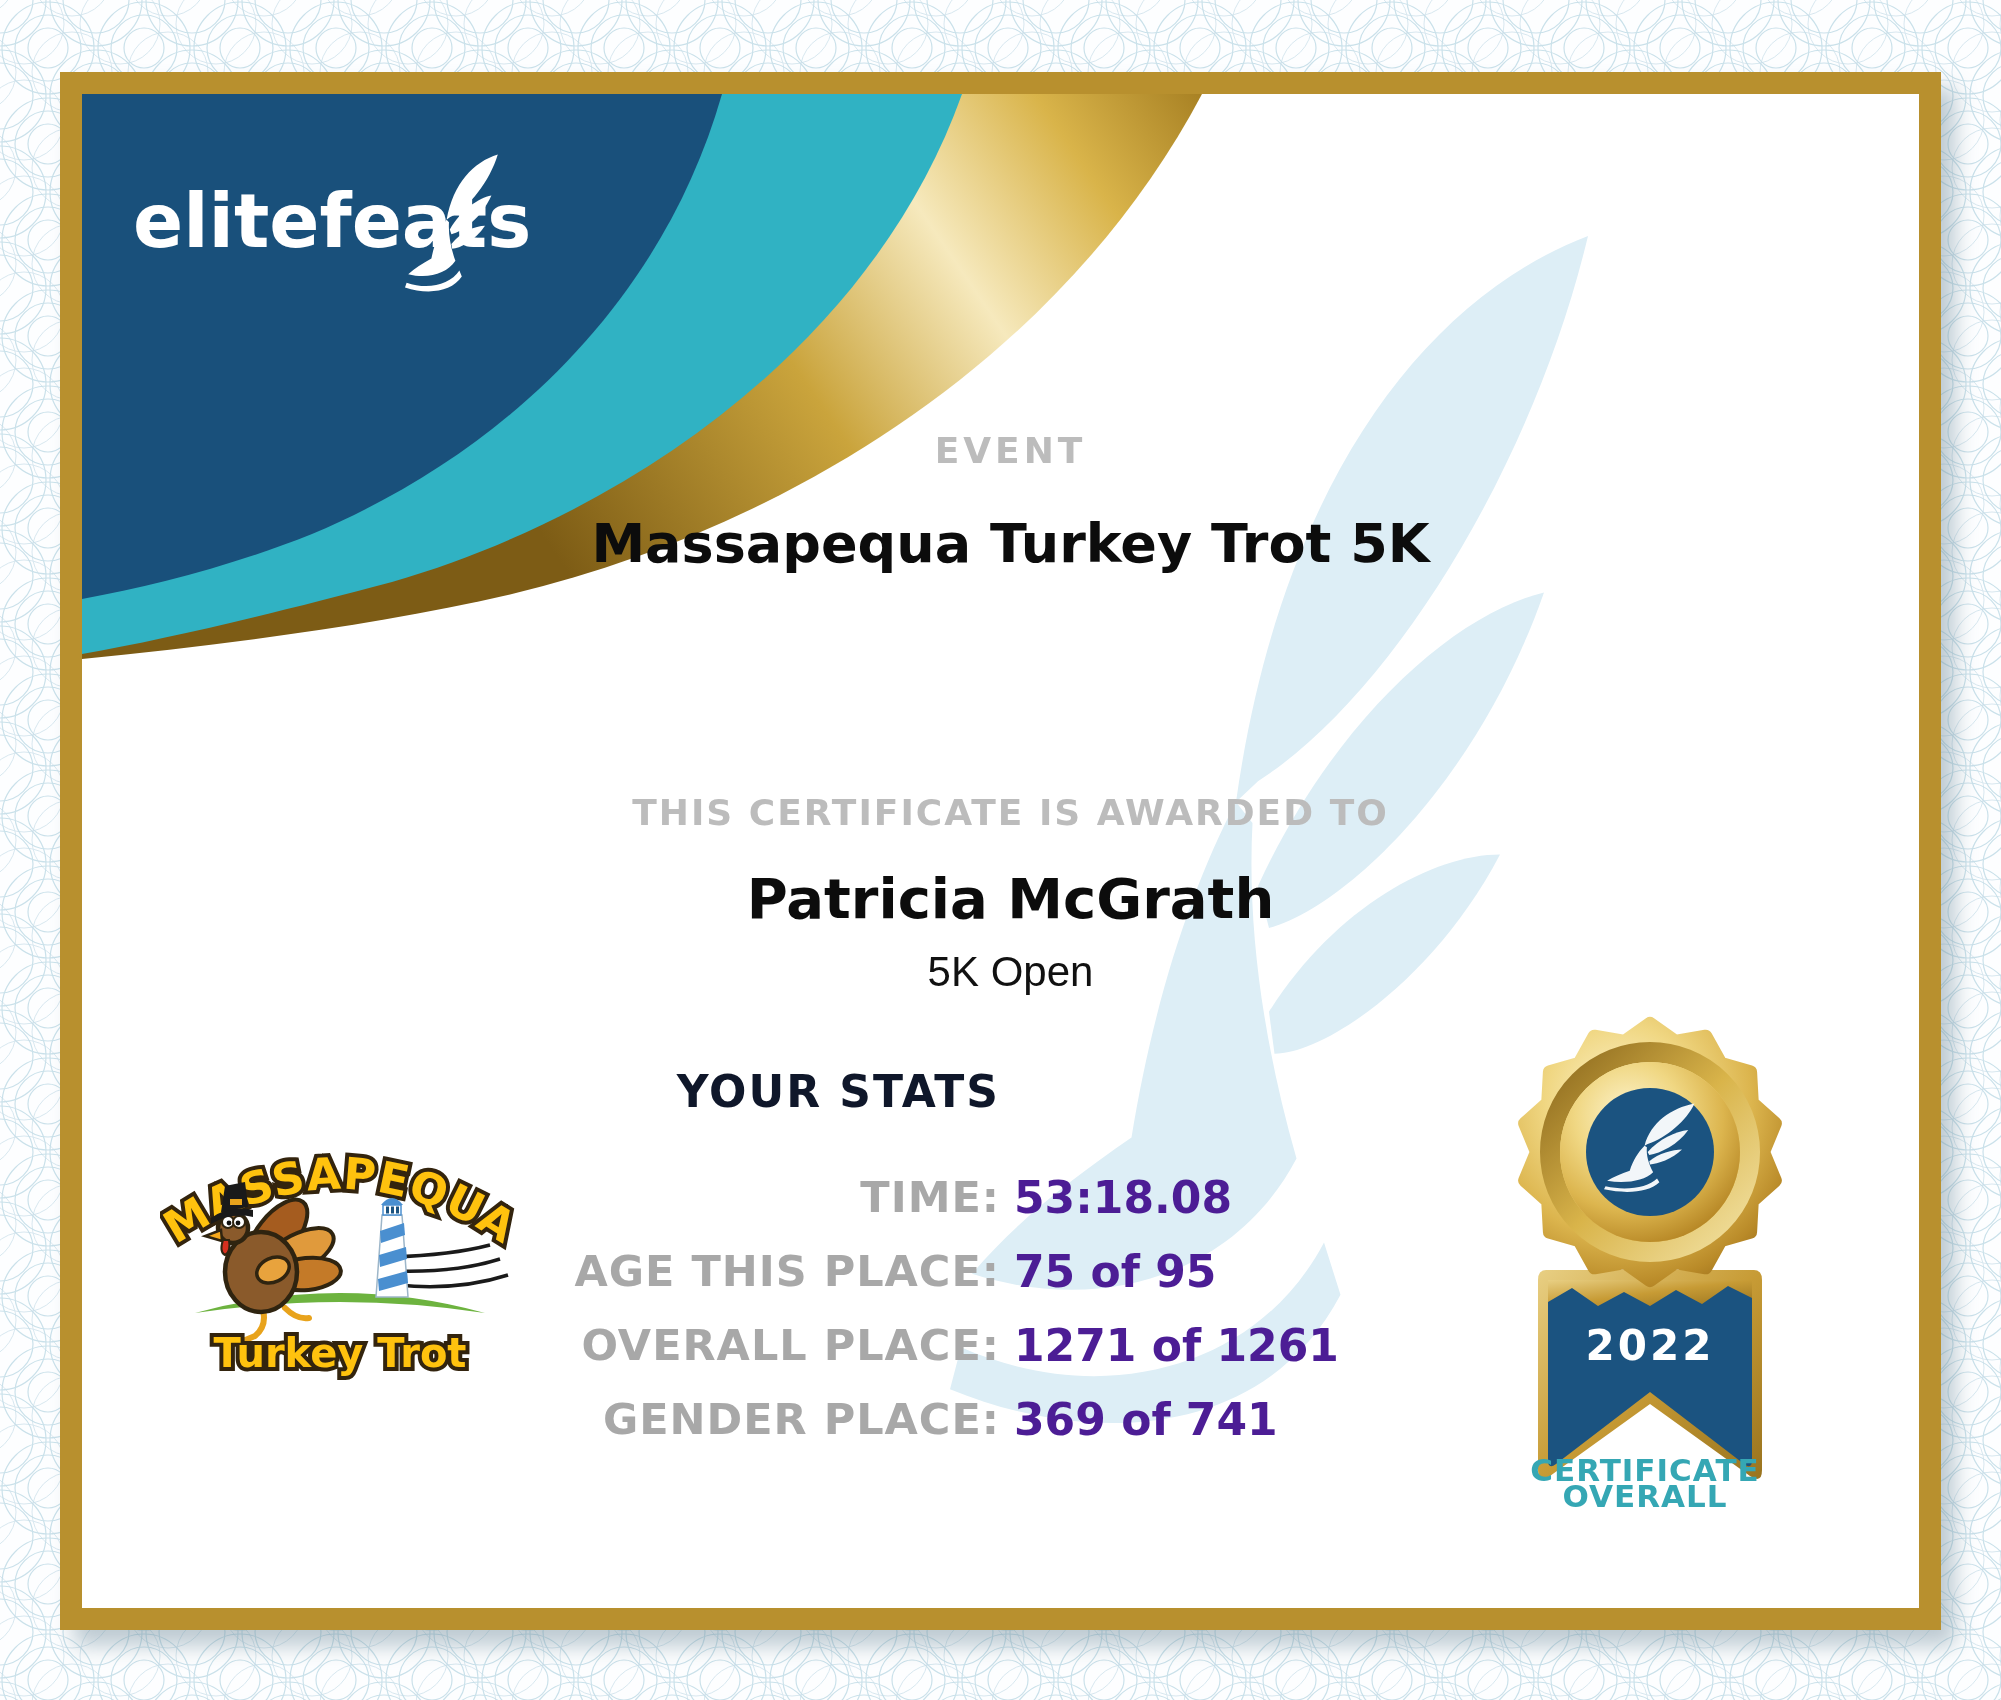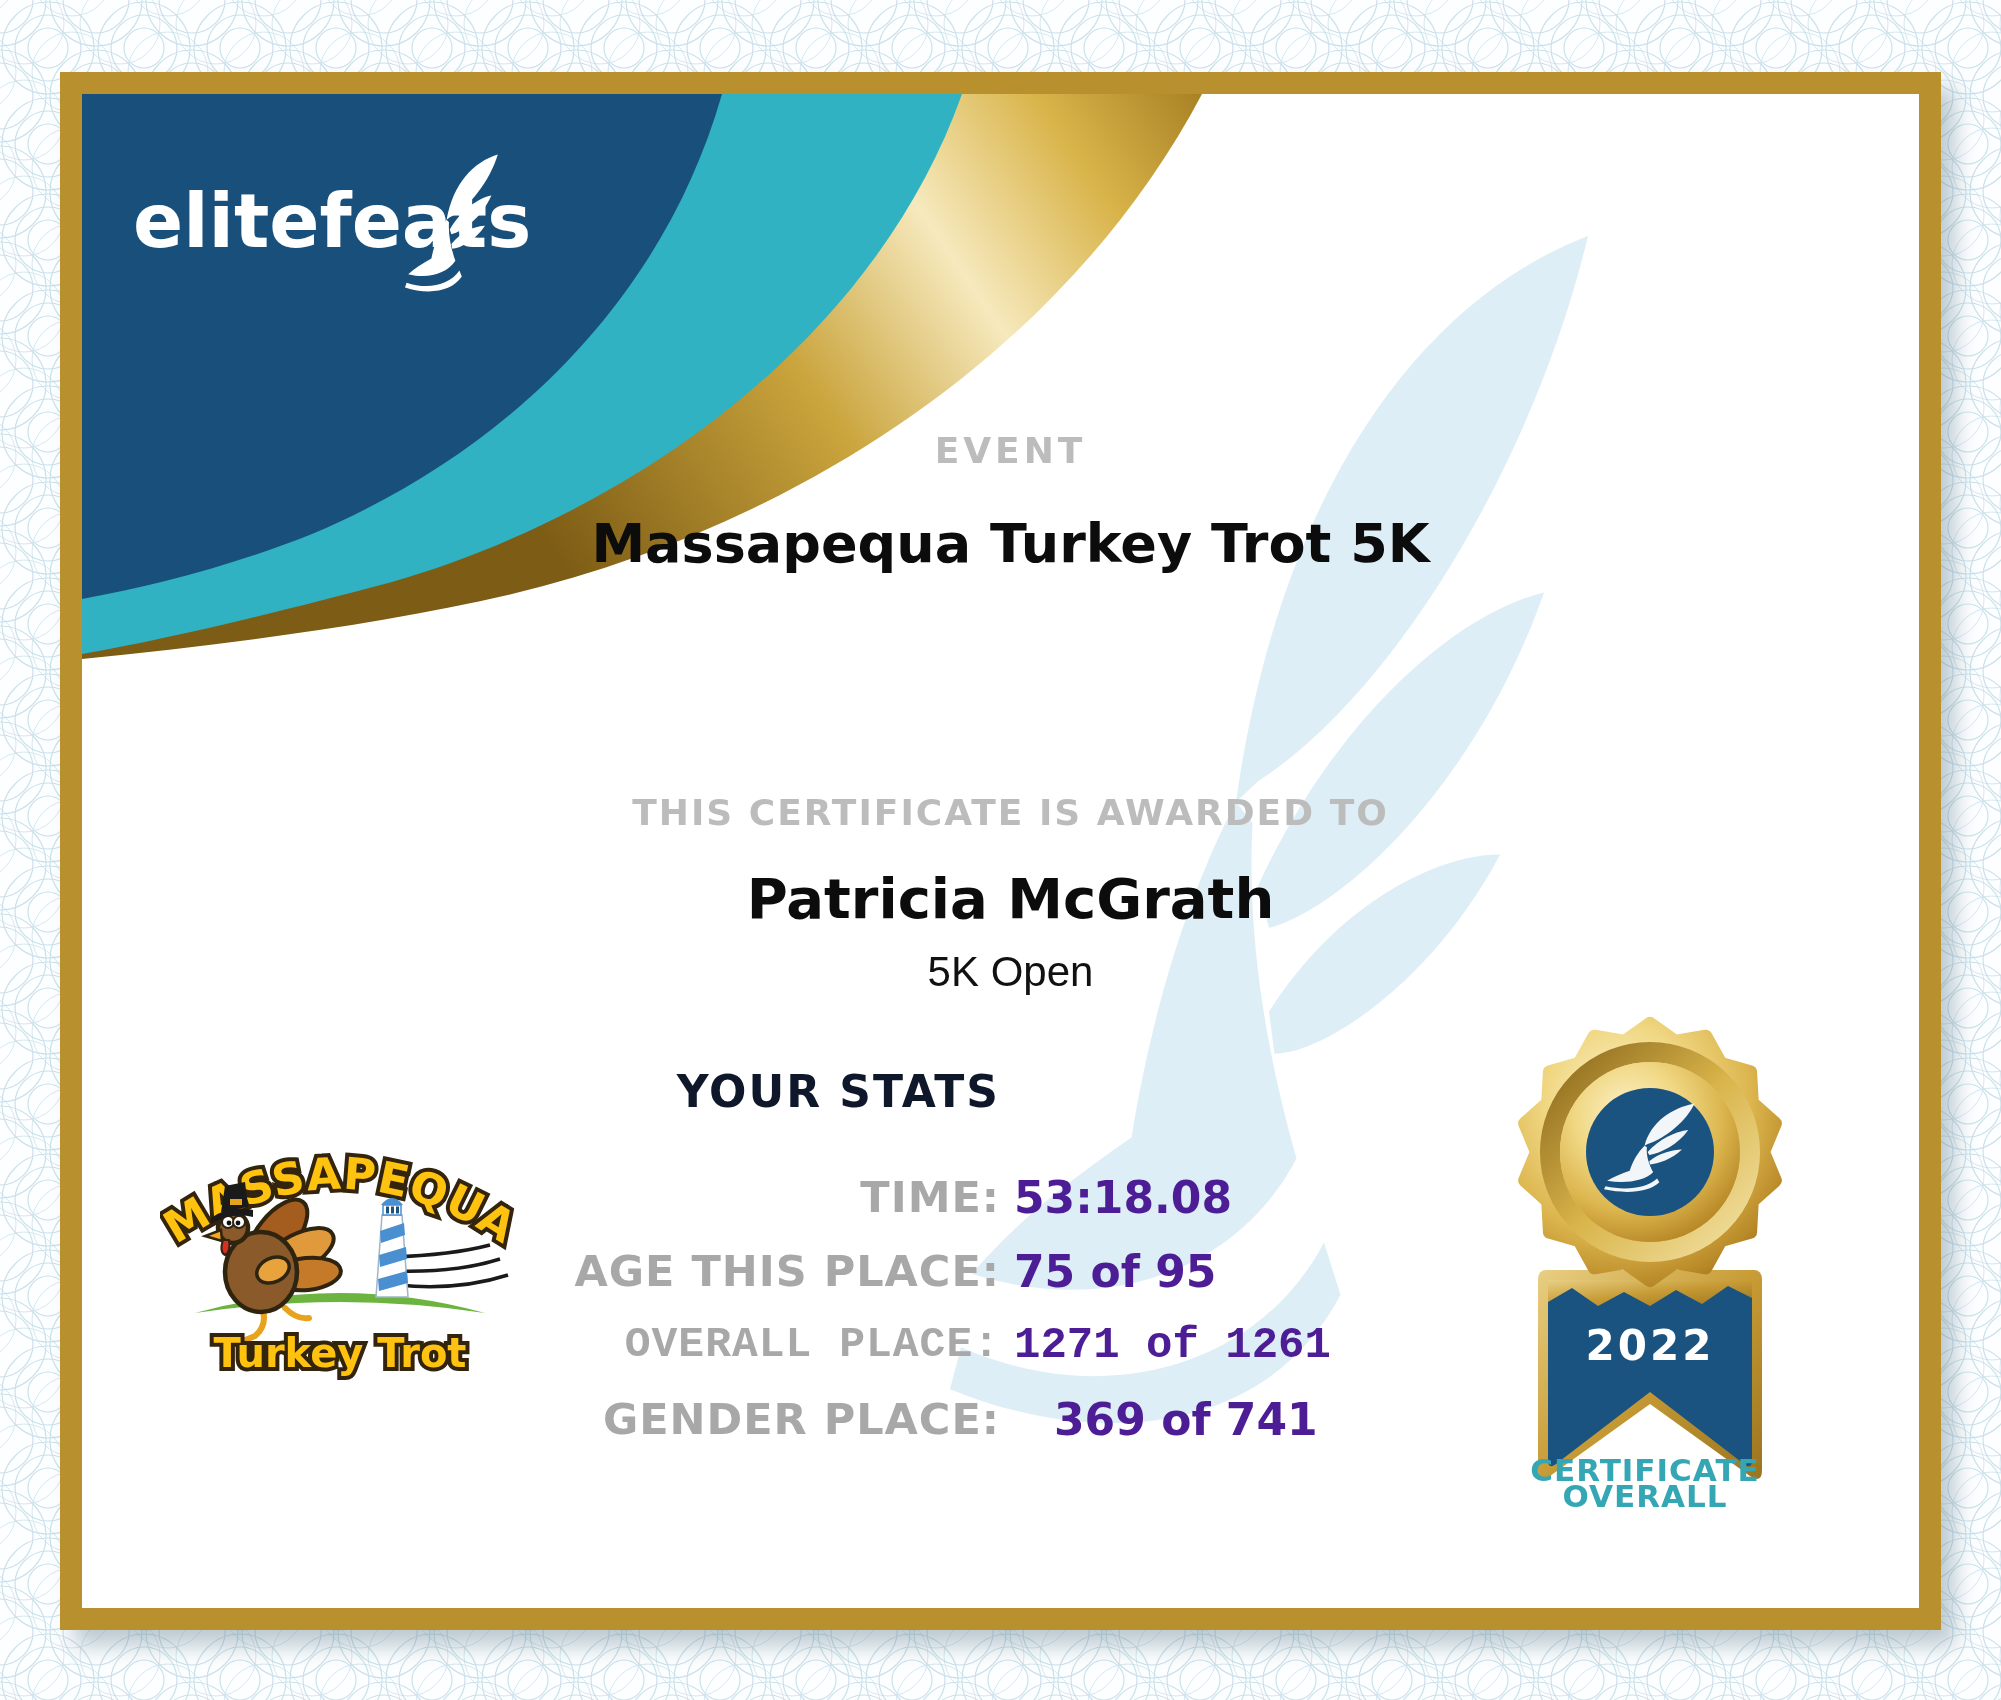--- a/index.html
+++ b/index.html
@@ -41,21 +41,21 @@
     color:#0f172a;font-weight:bold;font-size:44px;letter-spacing:2px;white-space:nowrap;
   }
   .stat-label{
     position:absolute;right:1001px;z-index:5;color:#a8a8a8;font-weight:bold;
     font-size:43px;letter-spacing:1px;white-space:nowrap;
   }
   .stat-value{
     position:absolute;left:1014px;z-index:5;color:#4c1d95;font-weight:bold;
     font-size:44px;white-space:nowrap;
   }
-  .row1{top:1172px;} .row2{top:1246px;} .row3{top:1320px;font-family:Liberation Mono, monospace;} .row4{top:1394px;margin-left:40px;}
+  .row1{top:1172px;} .row2{top:1246px;} .row3{top:1320px;} .row4{top:1394px;}
   
   #medal{position:absolute;left:1460px;top:980px;z-index:6;}
   .medal-caption{
     position:absolute;left:1345px;width:600px;text-align:center;z-index:6;
     color:#35a7b4;font-weight:bold;font-size:31px;letter-spacing:1px;white-space:nowrap;
   }
   .cap1{top:1478px;} .cap2{top:1452px;}
   
   #turkeylogo{position:absolute;left:160px;top:1105px;z-index:6;}
 </style>

